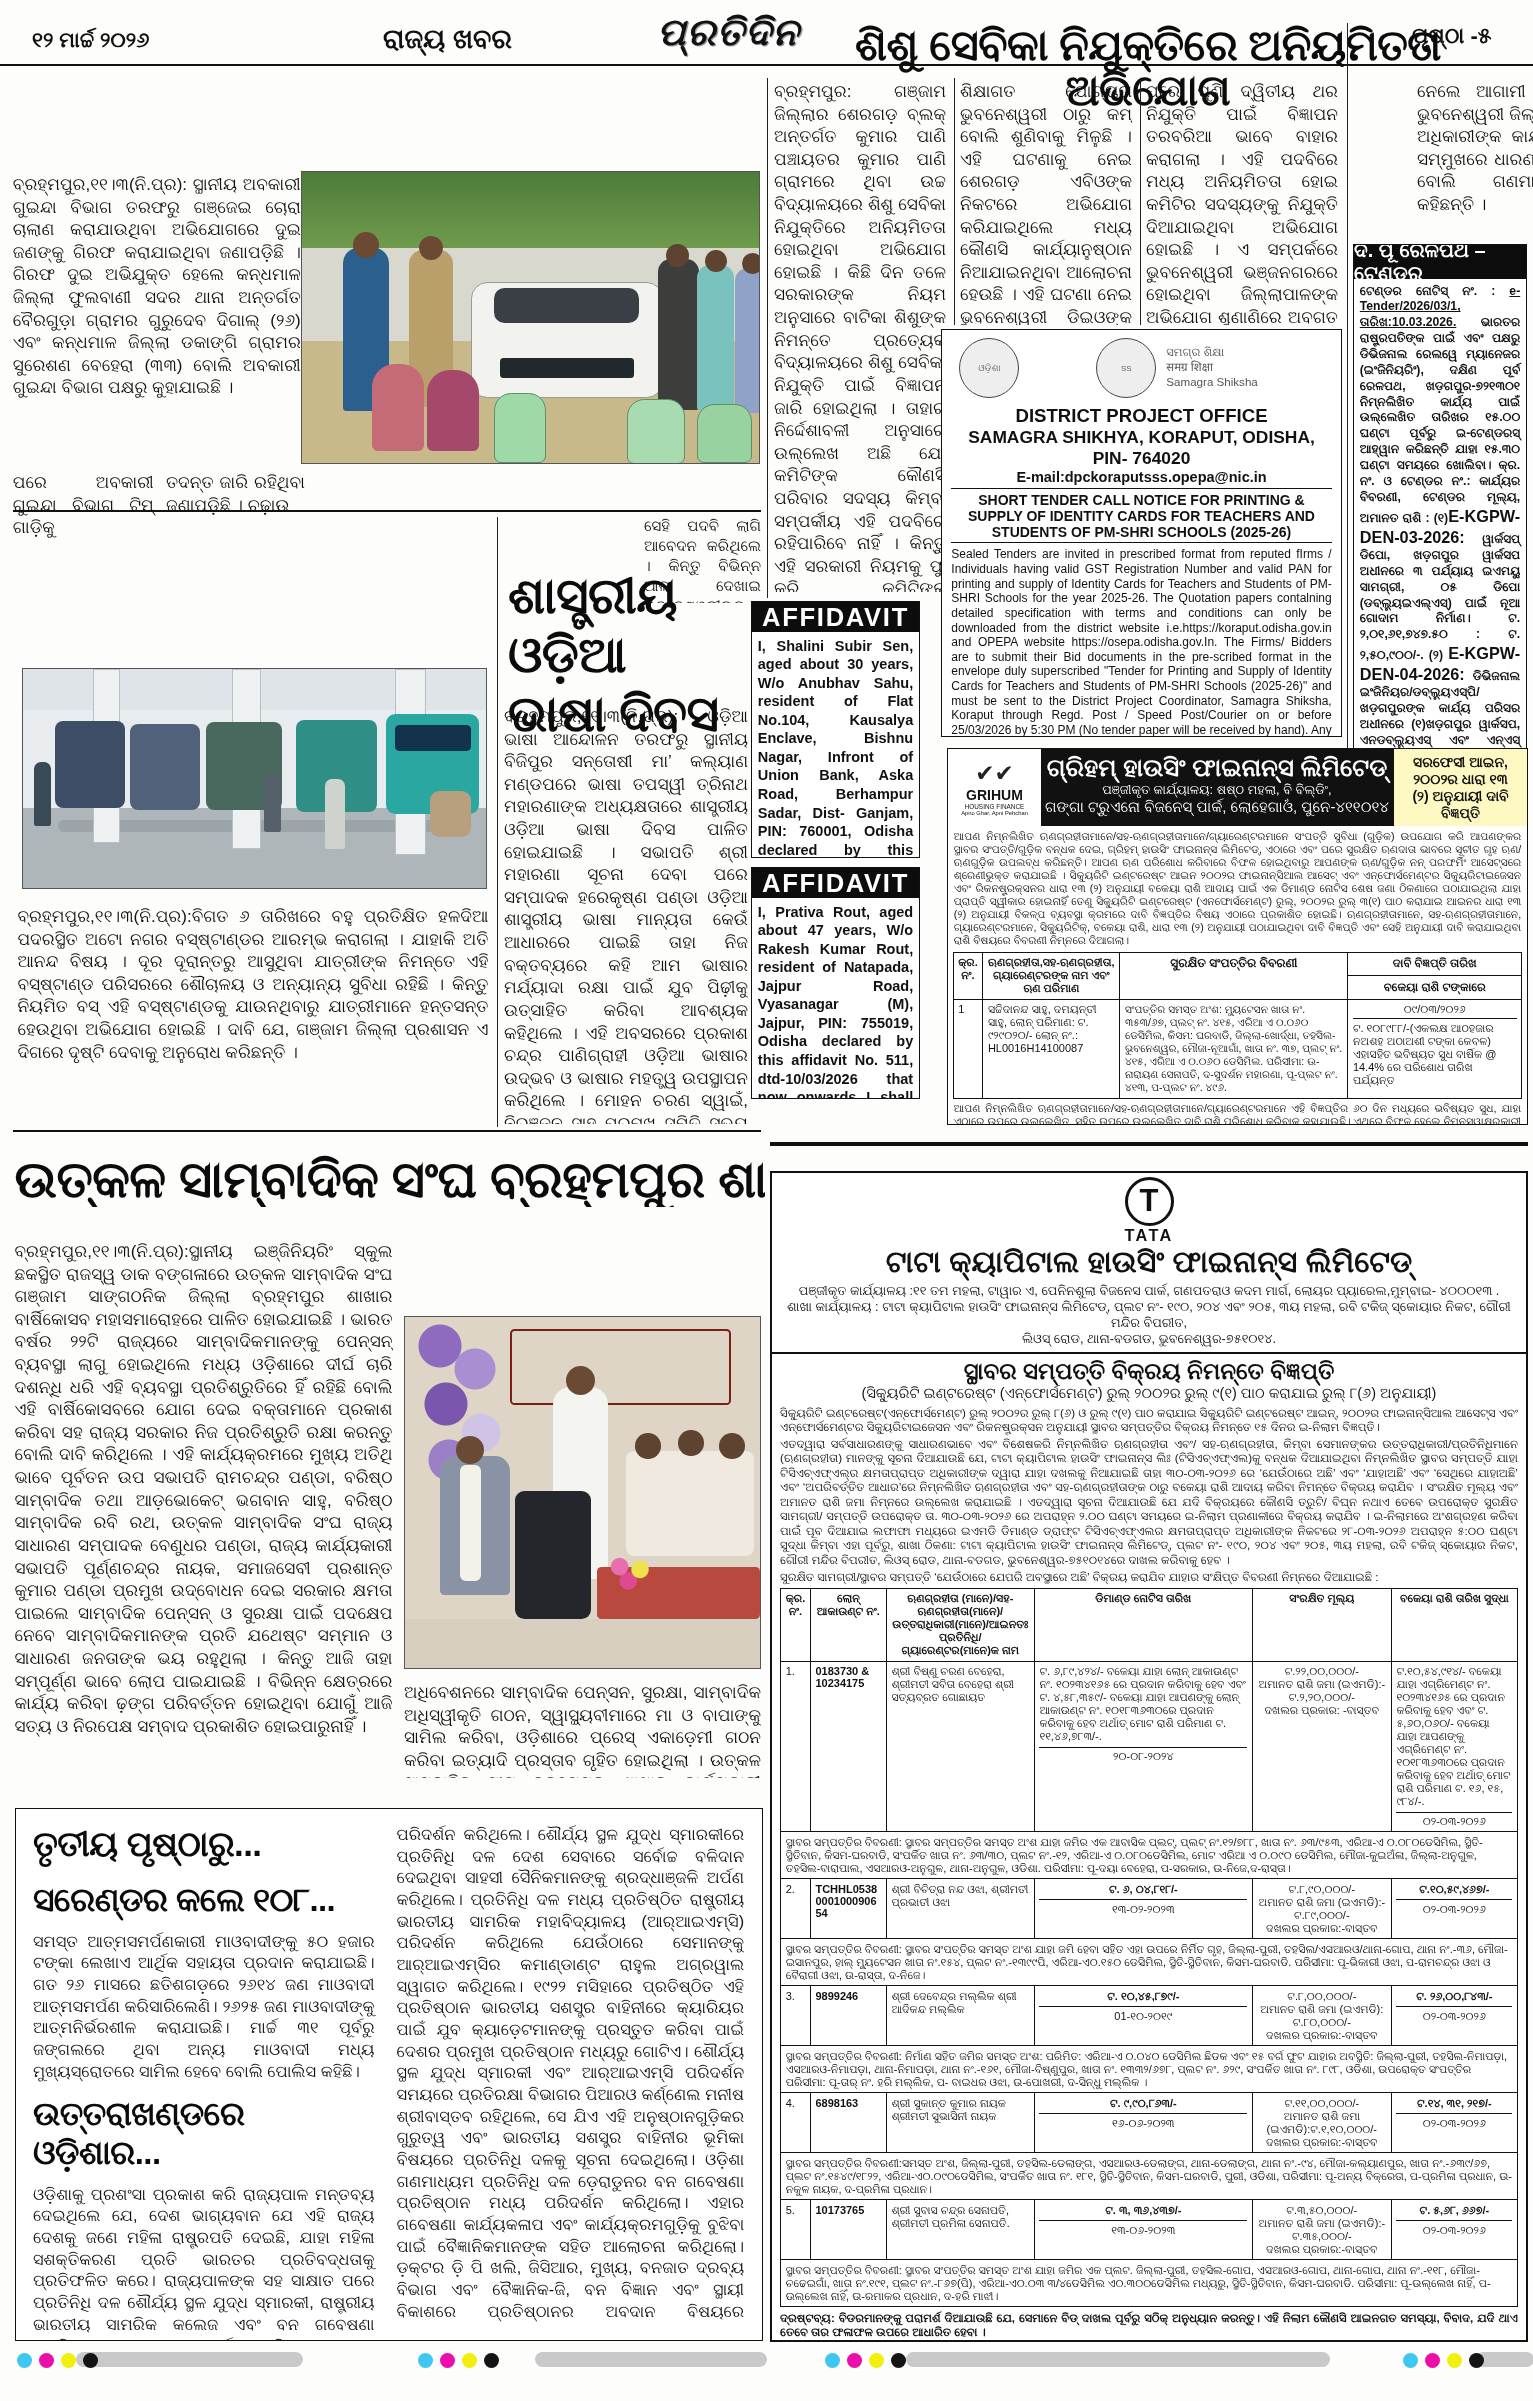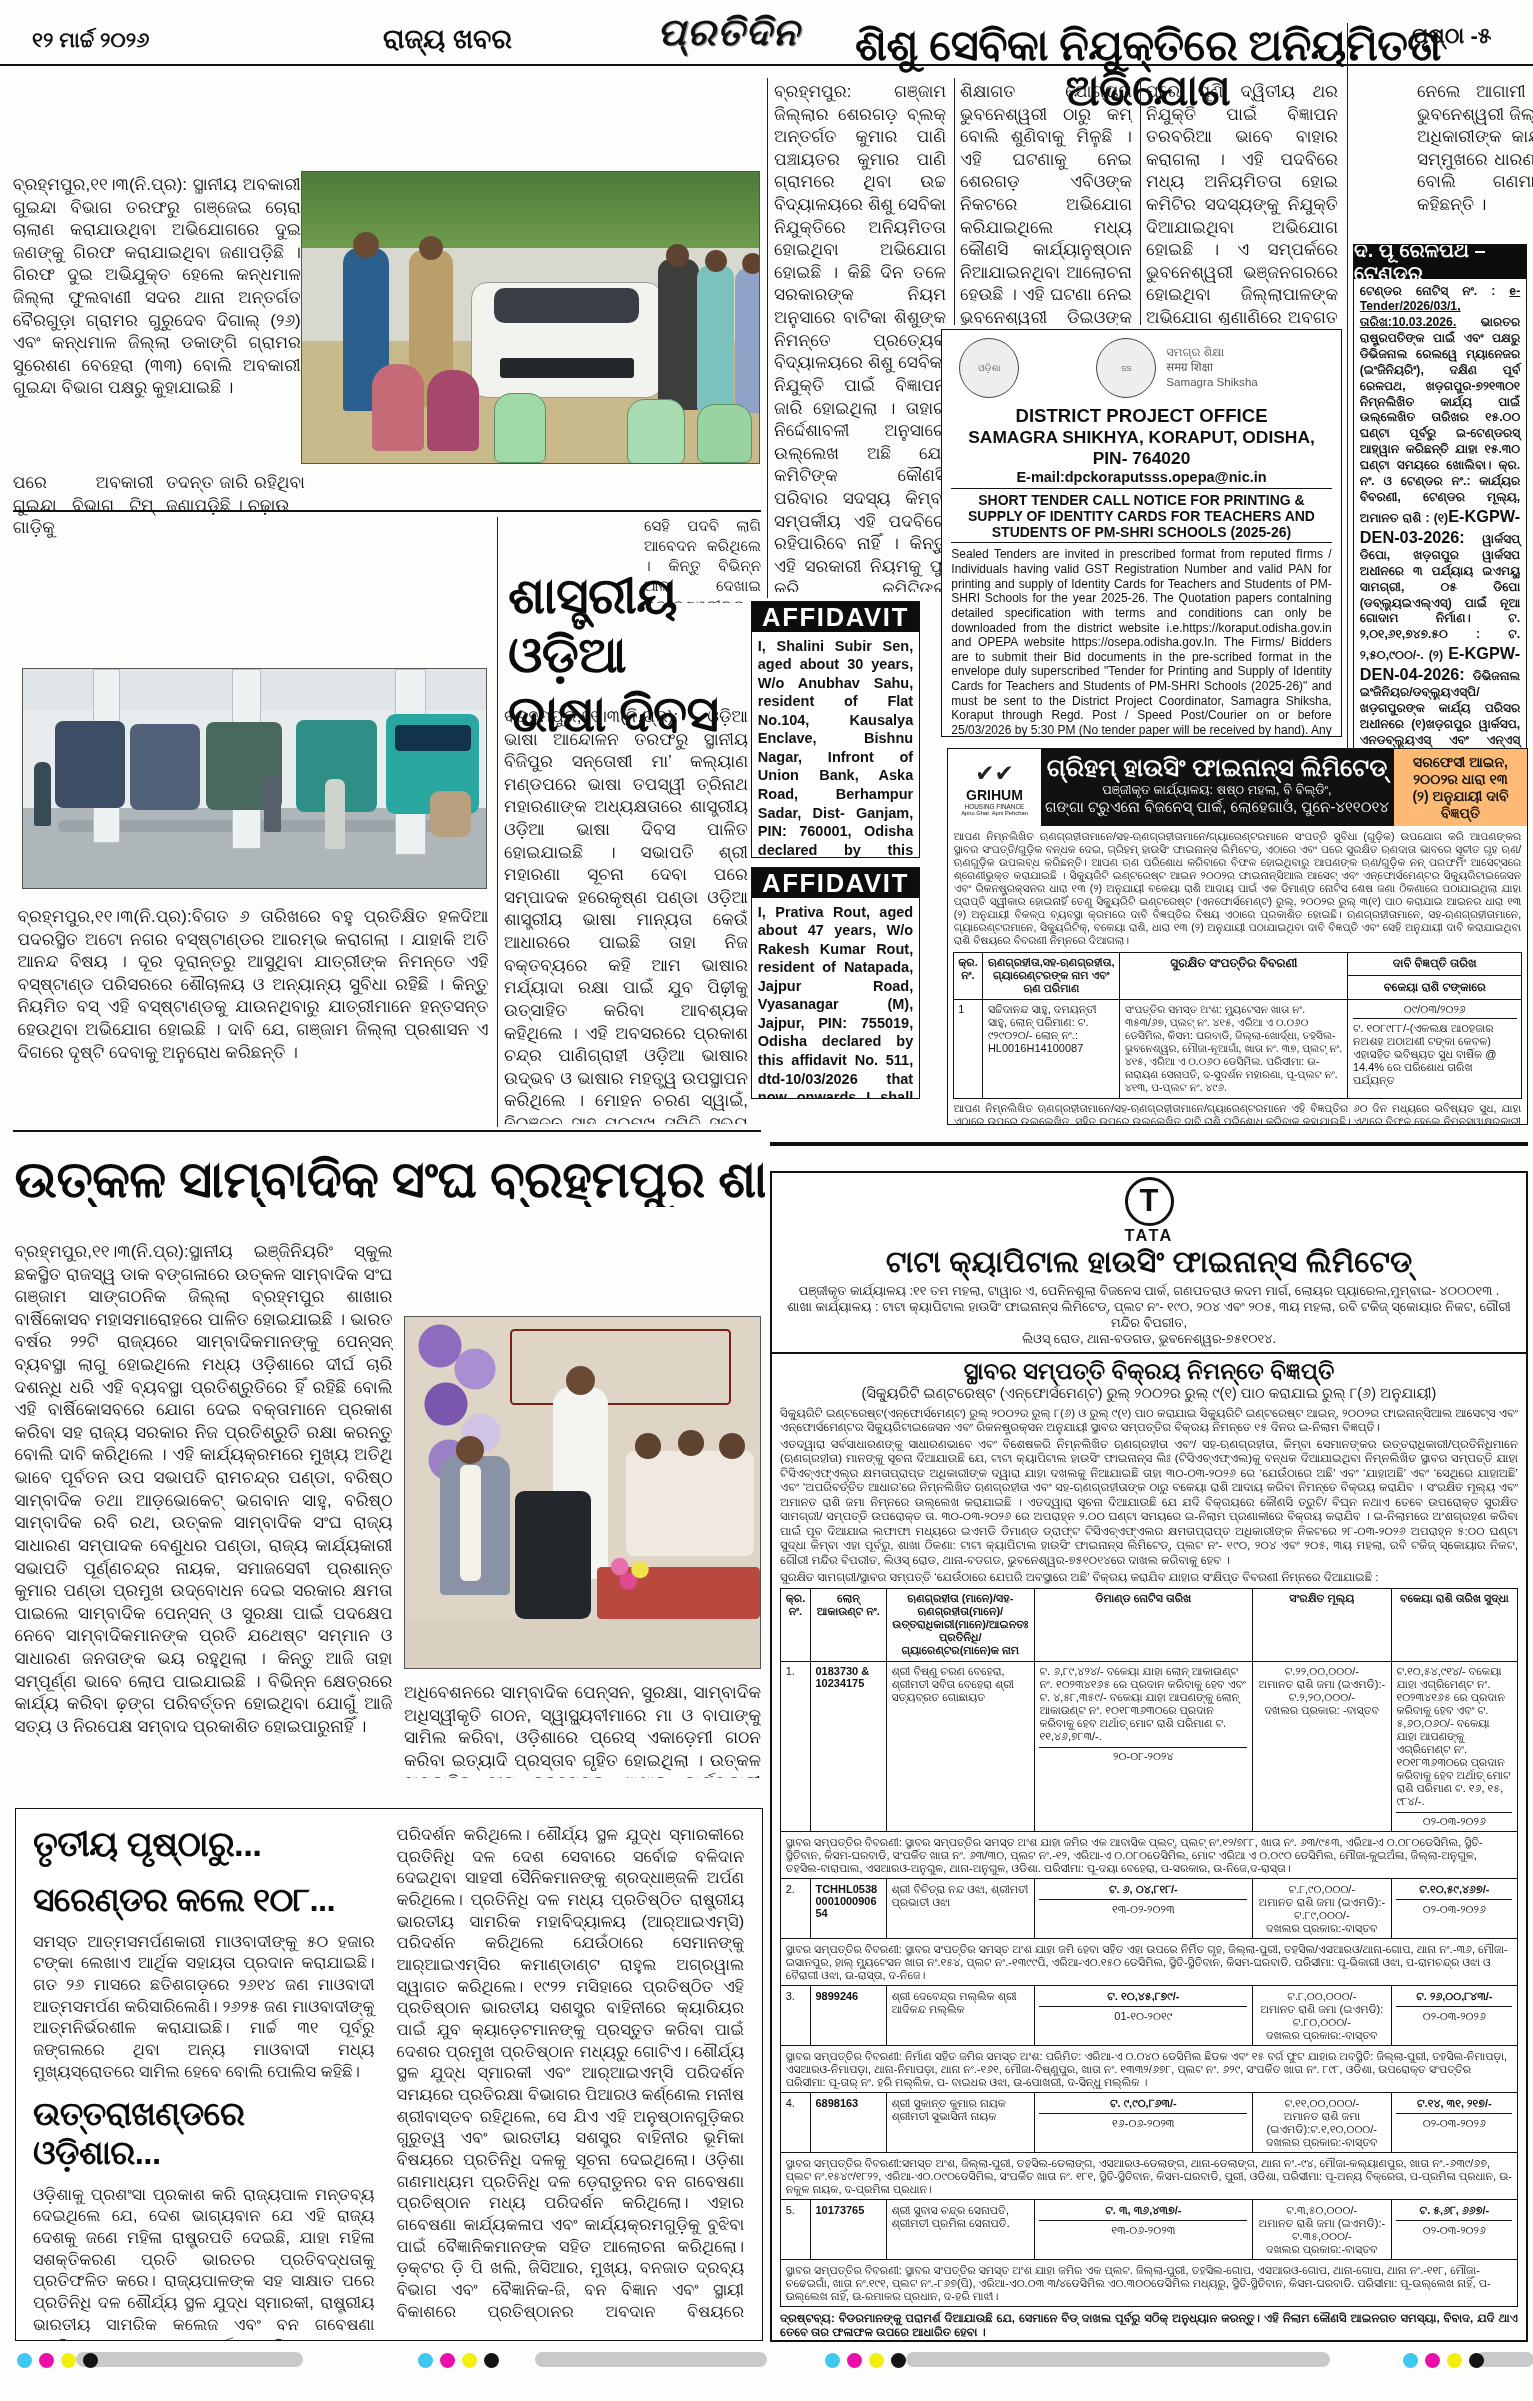--- a/index.html
+++ b/index.html
@@ -156,21 +156,21 @@
         <div style="font-size:23px;font-weight:900;color:#222;">✔✔</div>
         <div class="b" style="font-size:14px;">GRIHUM</div>
         <div style="font-size:6.4px;">HOUSING FINANCE</div>
         <div style="font-size:5.8px;">Apno Ghar. Apni Pehchan</div>
       </div>
       <div style="flex:1;text-align:center;padding-top:4.6px;">
         <div class="b" style="font-size:24.4px;">ଗ୍ରିହମ୍ ହାଉସିଂ ଫାଇନାନ୍ସ ଲିମିଟେଡ୍</div>
         <div style="font-size:12.8px;">ପଞ୍ଜୀକୃତ କାର୍ଯ୍ୟାଳୟ: ଷଷ୍ଠ ମହଲା, ବି ବିଲ୍ଡିଂ,</div>
         <div style="font-size:15px;">ଗଙ୍ଗା ଟ୍ରୁଏନୋ ବିଜନେସ୍ ପାର୍କ, ଲୋହେଗାଓଁ, ପୁନେ-୪୧୧୦୧୪</div>
       </div>
-      <div style="width:134px;background:#fdba74;color:#111;text-align:center;font-weight:bold;font-size:14px;display:flex;flex-direction:column;justify-content:center;border-left:1.7px solid #111;">
+      <div style="width:134px;background:#fef9c3;color:#111;text-align:center;font-weight:bold;font-size:14px;display:flex;flex-direction:column;justify-content:center;border-left:1.7px solid #111;">
         <div>ସରଫେସୀ ଆଇନ,</div>
         <div>୨୦୦୨ର ଧାରା ୧୩</div>
         <div>(୨) ଅନୁଯାୟୀ ଦାବି ବିଜ୍ଞପ୍ତି</div>
       </div>
     </div>
     <div class="just" style="font-size:10.7px;line-height:1.22;padding:3.5px 5.8px;">ଆପଣ ନିମ୍ନଲିଖିତ ଋଣଗ୍ରହୀତାମାନେ/ସହ-ଋଣଗ୍ରହୀତାମାନେ/ଗ୍ୟାରେଣ୍ଟରମାନେ ସଂପତ୍ତି ସୁବିଧା (ଗୁଡ଼ିକ) ଉପଯୋଗ କରି ଆପଣଙ୍କର ସ୍ଥାବର ସଂପତ୍ତି/ଗୁଡ଼ିକ ବନ୍ଧକ ଦେଇ, ଗ୍ରିହମ୍ ହାଉସିଂ ଫାଇନାନ୍ସ ଲିମିଟେଡ୍, ଏଠାରେ ଏବଂ ପରେ ସୁରକ୍ଷିତ ଋଣଦାତା ଭାବରେ ସୂଚୀତ ଗୃହ ଋଣ/ଋଣଗୁଡ଼ିକ ଉପଲବ୍ଧ କରିଛନ୍ତି। ଆପଣ ଋଣ ପରିଶୋଧ କରିବାରେ ବିଫଳ ହୋଇଥିବାରୁ ଆପଣଙ୍କ ଋଣ/ଗୁଡ଼ିକ ନନ୍ ପରଫର୍ମିଂ ଆସେଟ୍ସରେ ଶ୍ରେଣୀଭୁକ୍ତ କରାଯାଇଛି । ସିକ୍ୟୁରିଟି ଇଣ୍ଟରେଷ୍ଟ ଆଇନ ୨୦୦୨ର ଫାଇନାନ୍ସିଆଲ ଆସେଟ୍ ଏବଂ ଏନ୍‌ଫୋର୍ସମେଣ୍ଟର ସିକ୍ୟୁରିଟାଇଜେସନ ଏବଂ ରିକନଷ୍ଟ୍ରକ୍ସନର ଧାରା ୧୩ (୨) ଅନୁଯାୟୀ ବକେୟା ରାଶି ଆଦାୟ ପାଇଁ ଏକ ଡିମାଣ୍ଡ ନୋଟିସ ଶେଷ ଜଣା ଠିକଣାରେ ପଠାଯାଇଥିଲା ଯାହା ପ୍ରାପ୍ତି ସ୍ୱୀକାର ହୋଇନାହିଁ ତେଣୁ ସିକ୍ୟୁରିଟି ଇଣ୍ଟରେଷ୍ଟ (ଏନଫୋର୍ସମେଣ୍ଟ) ରୁଲ୍, ୨୦୦୨ର ରୁଲ୍ ୩(୧) ପାଠ କରାଯାଇ ଆଇନର ଧାରା ୧୩ (୨) ଅନୁଯାୟୀ ବିକଳ୍ପ ବ୍ୟବସ୍ଥା କ୍ରମରେ ଦାବି ବିଜ୍ଞପ୍ତିର ବିଷୟ ଏଠାରେ ପ୍ରକାଶିତ ହୋଇଛି। ଋଣଗ୍ରହୀତାମାନେ, ସହ-ଋଣଗ୍ରହୀତାମାନେ, ଗ୍ୟାରେଣ୍ଟରମାନେ, ସିକ୍ୟୁରିଟିକ୍, ବକେୟା ରାଶି, ଧାରା ୧୩ (୨) ଅନୁଯାୟୀ ପଠାଯାଇଥିବା ଦାବି ବିଜ୍ଞପ୍ତି ଏବଂ ସେହି ଅନୁଯାୟୀ ଦାବି କରାଯାଇଥିବା ରାଶି ବିଷୟରେ ବିବରଣୀ ନିମ୍ନରେ ଦିଆଗଲା।</div>
     <table style="margin:1.2px 4.6px;width:calc(100% - 9.3px);">
       <tbody>
           <tr>
         <th rowspan="2" style="width:26px;font-size:11px;">କ୍ର. ନଂ.</th>

